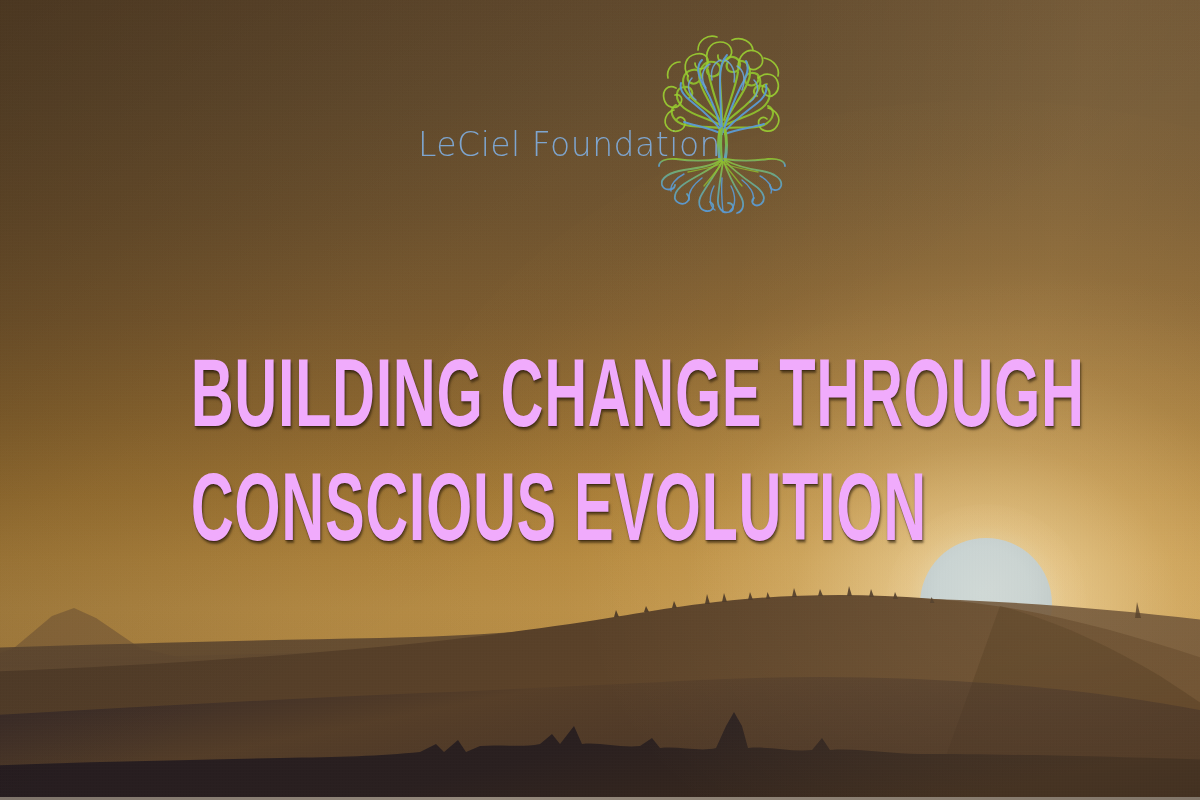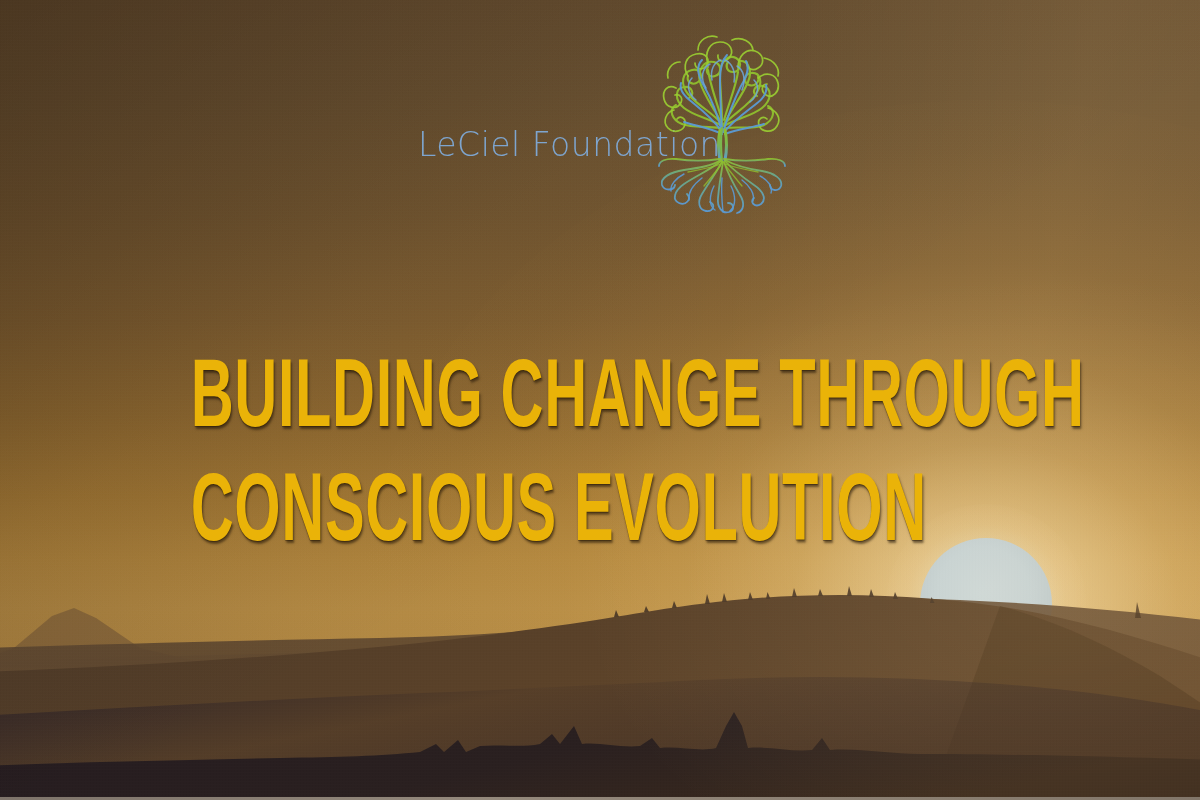--- a/index.html
+++ b/index.html
@@ -179,21 +179,21 @@
   }
   .logo-mark svg { display: block; }
 
   
   .headline {
     position: absolute;
     left: 0;
     top: 272px;
     width: 1004px;
     text-align: left;
-    color: #eab308;
+    color: #f0abfc;
     font-family: "Liberation Sans Narrow", "Liberation Sans", sans-serif;
     font-weight: 700;
     font-size: 96px;
     line-height: 114px;
     letter-spacing: 1px;
     text-transform: uppercase;
     text-shadow:
       2px 3px 3px rgba(30,18,6,0.55),
       0 1px 1px rgba(40,25,10,0.45);
   }

